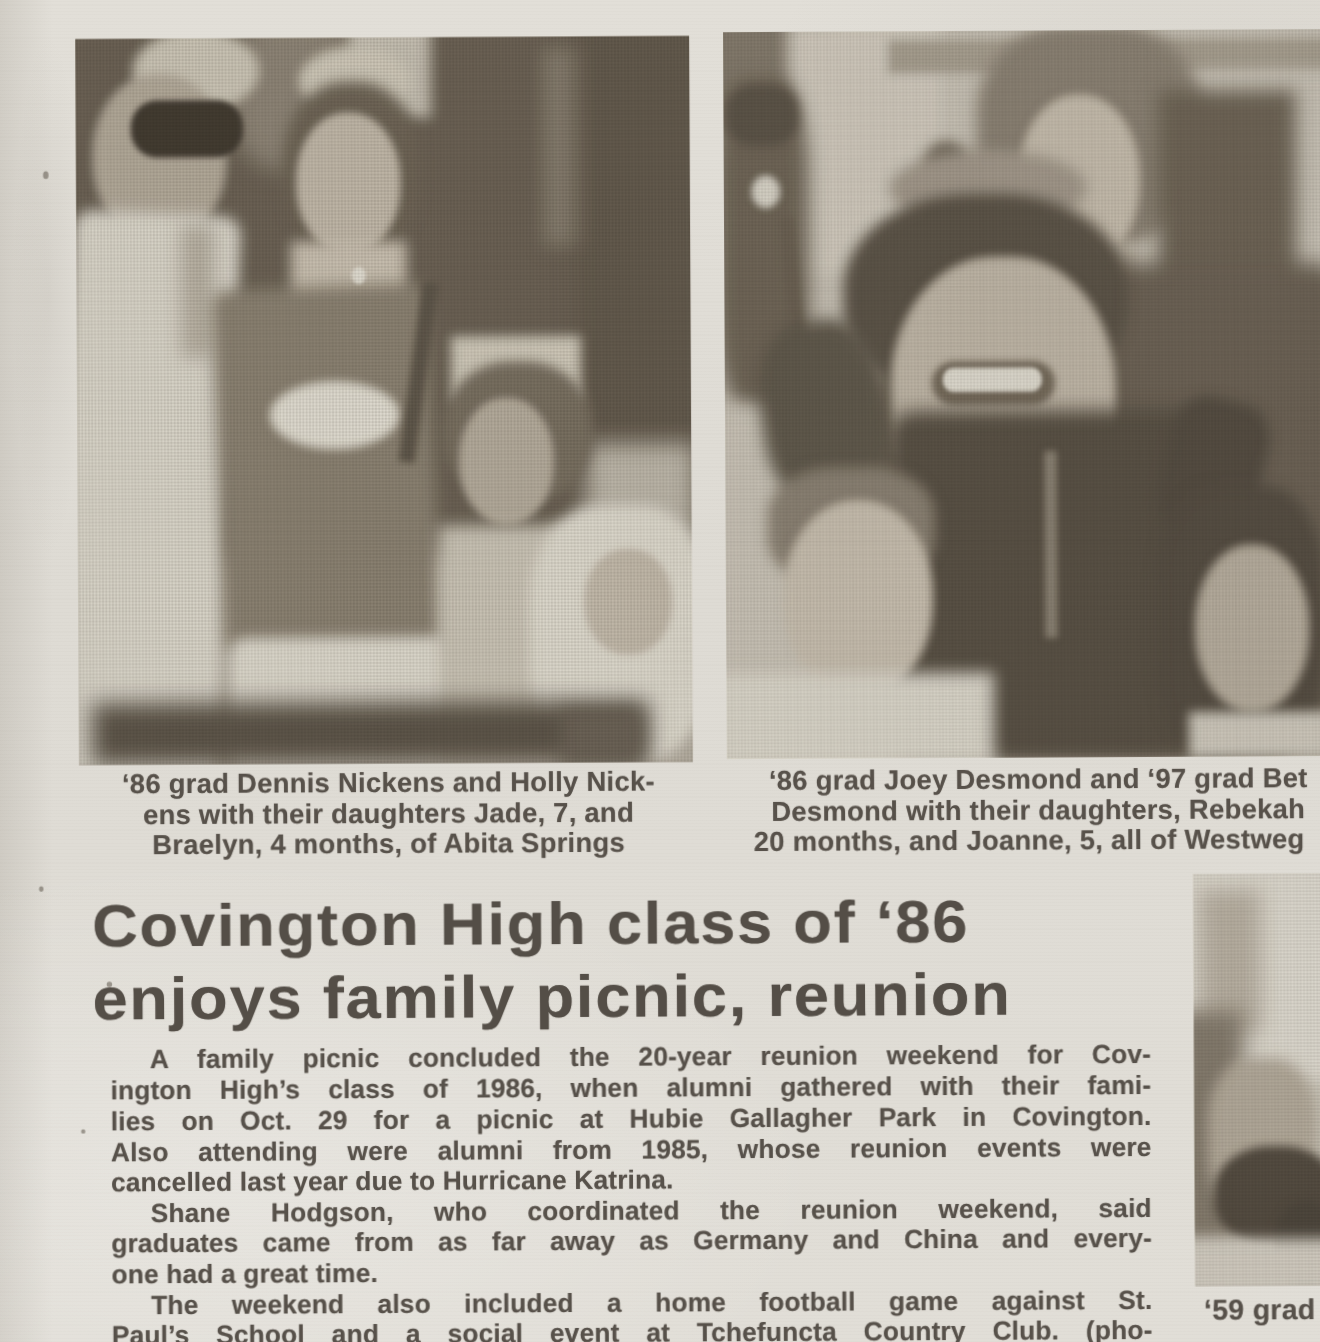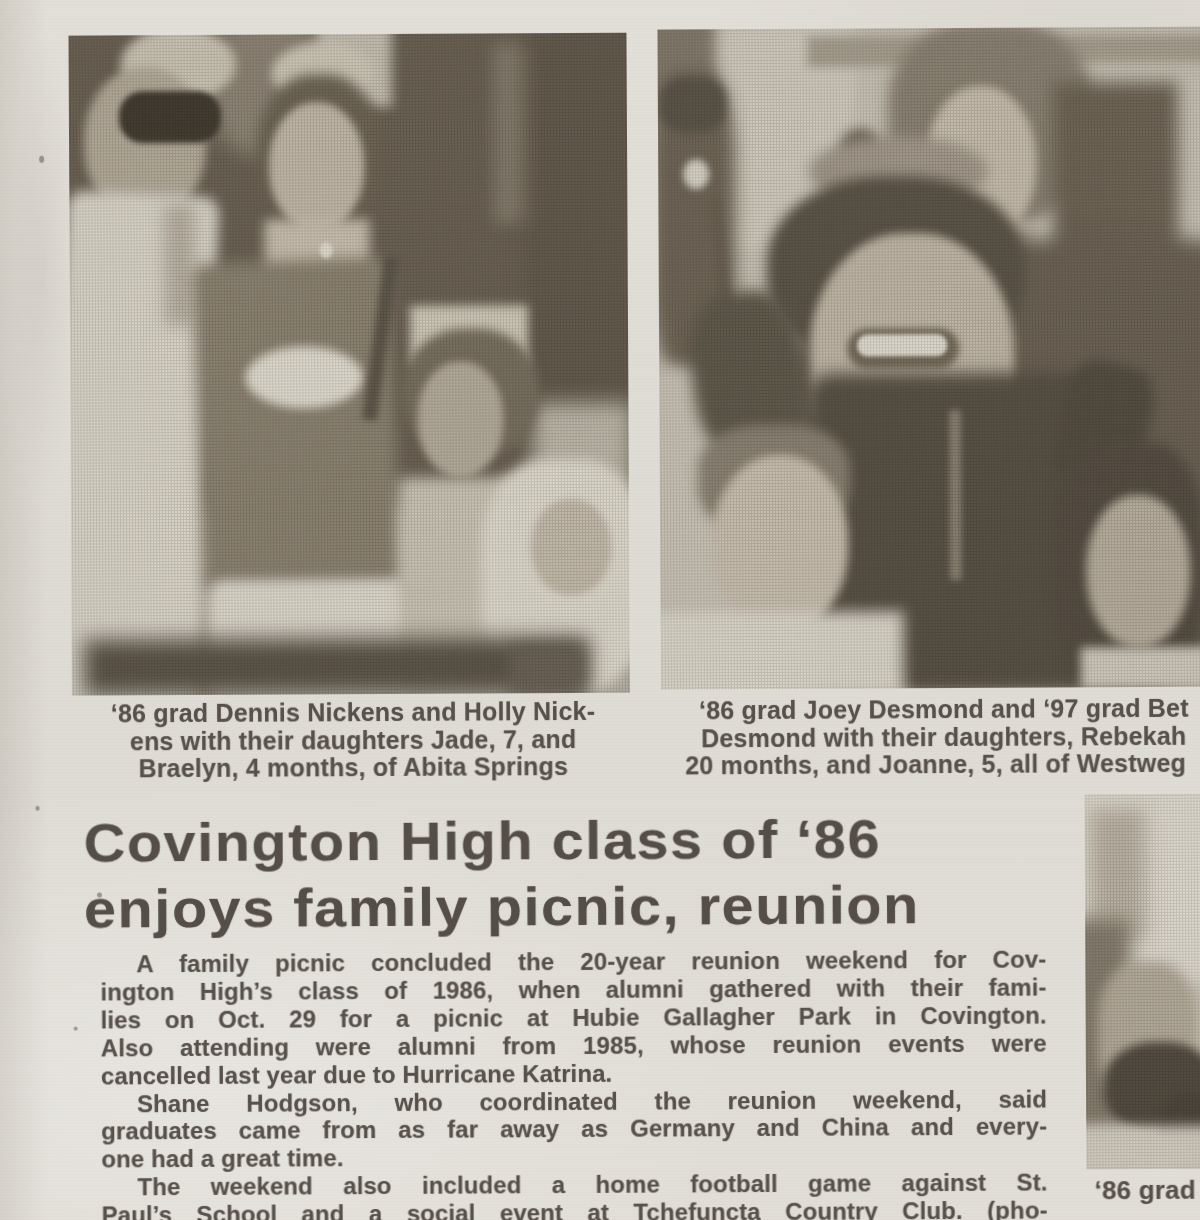--- a/index.html
+++ b/index.html
@@ -243,21 +243,21 @@
       <div class="body-line">Also attending were alumni from 1985, whose reunion events were</div>
       <div class="body-line endline">cancelled last year due to Hurricane Katrina.</div>
       <div class="body-line indent">Shane Hodgson, who coordinated the reunion weekend, said</div>
       <div class="body-line">graduates came from as far away as Germany and China and every-</div>
       <div class="body-line endline">one had a great time.</div>
       <div class="body-line indent">The weekend also included a home football game against St.</div>
       <div class="body-line">Paul’s School and a social event at Tchefuncta Country Club. (pho-</div>
     </div>
 
     <div class="caption side-caption ink">
-      <span>‘86 grad</span>
+      <span>‘59 grad</span>
     </div>
 
     <div class="speck sp1"></div>
     <div class="speck sp2"></div>
     <div class="speck sp3"></div>
     <div class="speck sp4"></div>
   </div>
 </div>
 
 </body></html>

